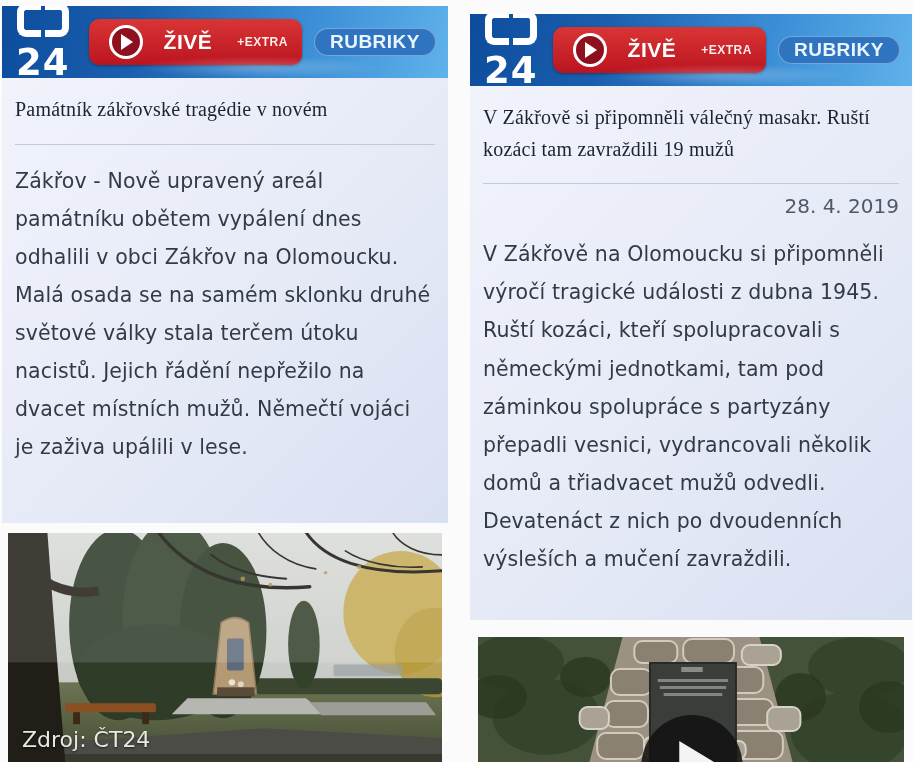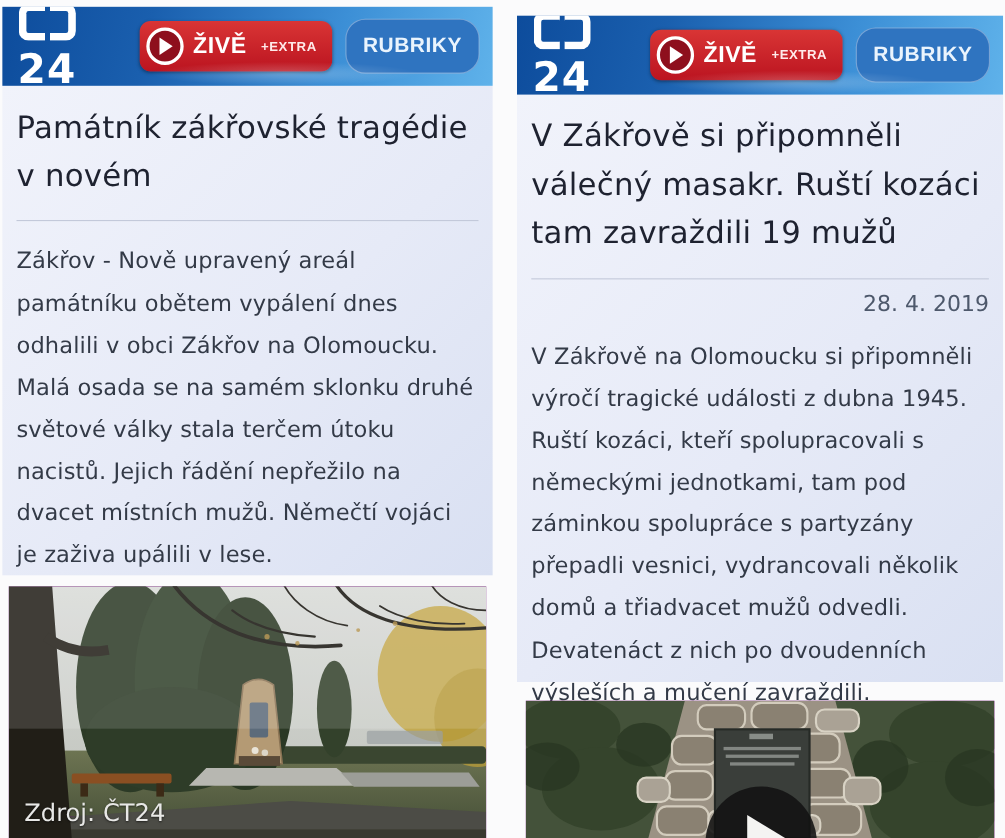--- a/index.html
+++ b/index.html
@@ -27,65 +27,66 @@
   .logo { display:flex; align-items:center; gap:7px; margin-left:4px;flex-direction:column; }
   .logo-brackets { display:flex; gap:4px; }
   .lb { width:24px; height:34px; border:7px solid #fff; }
   .lb.l { border-right:none; border-radius:9px 0 0 9px; }
   .lb.r { border-left:none;  border-radius:0 9px 9px 0; }
   .logo-num { color:#fff; font-size:37px; font-weight:800; letter-spacing:1px; line-height:1; }
 
   .hdr-spacer { flex:1; }
 
   .live-btn {
-    display:flex; align-items:center; gap:9px;
+    display:flex; align-items:center; gap:21px;
     background:linear-gradient(180deg,#d93535 0%,#bb1420 100%);
-    border:none; border-radius:10px; height:46px; padding:0 14px 0 6px;
+    border:none; border-radius:10px; height:46px; padding:0 14px 0 20px;
     box-shadow:0 1px 3px rgba(0,0,0,.35); cursor:pointer;
   }
   .live-circle {
     width:34px; height:34px; border-radius:50%;
     background:#8e0f1d; border:3px solid #fff;
     display:flex; align-items:center; justify-content:center;
   }
   .live-tri {
     width:0; height:0; margin-left:3px;
     border-top:8px solid transparent; border-bottom:8px solid transparent;
     border-left:12px solid #fff;
   }
   .live-label { color:#fff; font-size:21px; font-weight:700; letter-spacing:.5px; }
   .extra-label { color:#ffeaea; font-size:12px; font-weight:700; letter-spacing:.5px; margin-left:4px; }
 
   .rubriky-btn {
     margin-left:12px; margin-right:2px;
     background:#2f74c0; border:1px solid rgba(255,255,255,.35);
-    border-radius:18px; height:50px; padding:0 15px;
+    border-radius:18px; height:28px; padding:0 15px;
     color:#eaf4fd; font-size:19px; font-weight:700; letter-spacing:.5px; cursor:pointer;
   }
 
   
   .card {
     background:linear-gradient(135deg,#f1f3fb 0%,#e6eaf7 55%,#d9e0f2 100%);
     padding:16px 13px 10px 13px;
   }
   .panel-left  .card { height:445px; }
   .panel-right .card { height:534px; }
   .headline {
-    color:#1e2230; font-size:28px; font-weight:500; line-height:1.58;
+    color:#1e2230; font-size:20px; font-weight:500; line-height:1.58;
     letter-spacing:.2px;
+    font-family:Liberation Serif, serif;
   }
   .divider { border:none; border-top:1px solid #c3c9da; margin:18px 0 10px 0; }
   .date { text-align:right; color:#4d586b; font-size:20px; }
   .body-text {
     margin-top:17px; color:#333a47; font-size:20.5px; line-height:1.86;
     letter-spacing:.1px;
   }
 
   
-  .photo { position:relative; background:#701a75; overflow:hidden;text-align:center; }
+  .photo { position:relative; background:#0c4a6e; overflow:hidden;text-align:center; }
   .panel-left  .photo { margin:10px 6px 0 6px; height:229px; }
   .panel-right .photo { margin:17px 8px 0 8px; height:125px; }
   .photo svg { display:block; width:100%; height:100%; }
   .photo-caption {
     position:absolute; left:14px; bottom:10px;
     color:#e8e8e6; font-size:22px; font-weight:500;
     text-shadow:0 1px 2px rgba(0,0,0,.6);
   }
 </style>
 </head>

